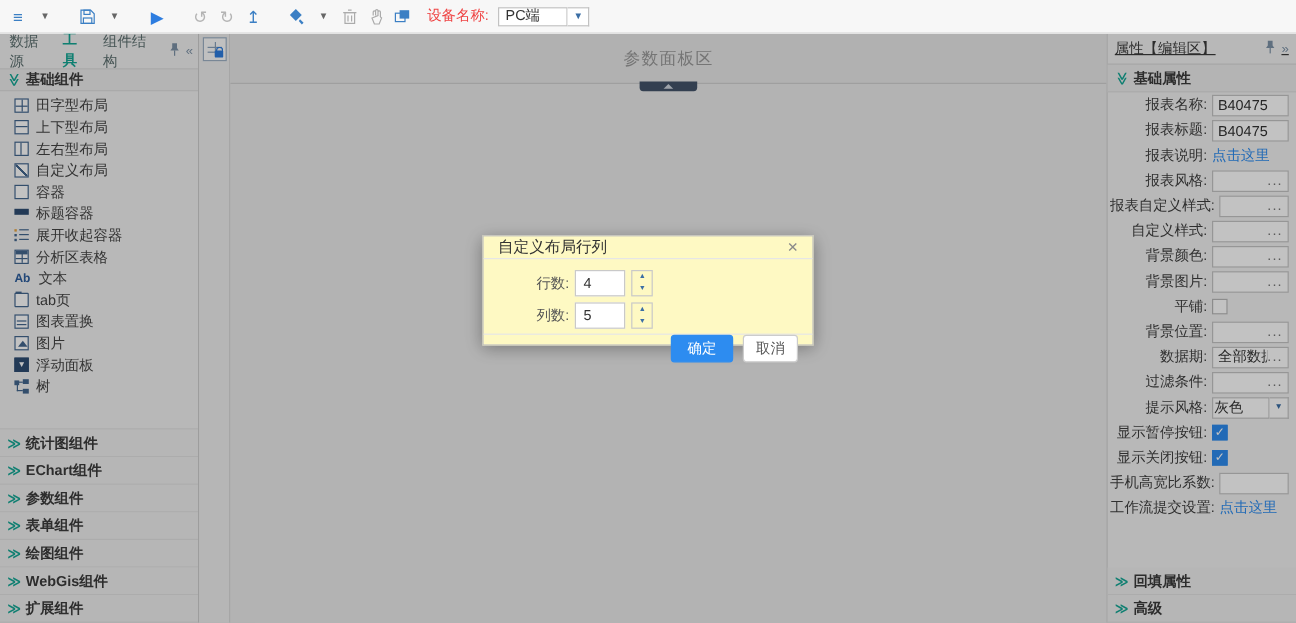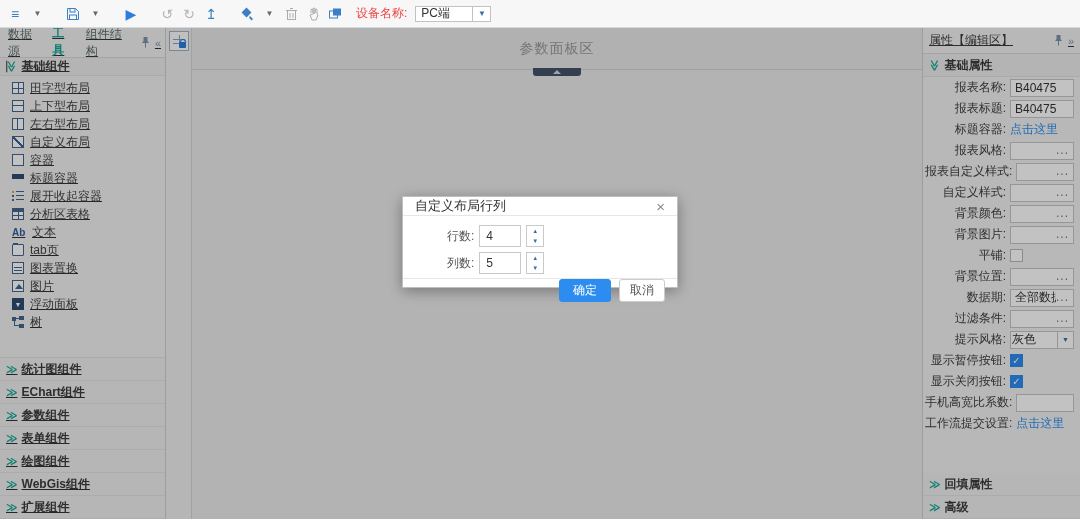--- a/index.html
+++ b/index.html
@@ -20,21 +20,21 @@
   .device-value { width:58px; background:#fff; border:1px solid #c2c2c2; display:flex;
     align-items:center; padding:0 5px; color:#333; }
   .device-arrow { width:18px; background:#fff; border:1px solid #c2c2c2; border-left:none;
     display:flex; align-items:center; justify-content:center; color:#3b6ea5; font-size:8px; cursor:pointer;}
 
   
   .main { display:flex; height:491px; }
 
   
   .sidebar { width:166px; background:#f2f2f2; border-right:1px solid #cfcfcf;
-    display:flex; flex-direction:column;text-decoration:underline; }
+    display:flex; flex-direction:column; }
   .side-tabs { display:flex; align-items:center; height:30px; padding:0 4px 0 8px; gap:12px;
     border-bottom:1px solid #d8d8d8; }
   .side-tab { cursor:pointer; color:#5c6f6f; padding:6px 0 5px; }
   .side-tab.active { color:#14a795; font-weight:bold; border-bottom:2px solid #14a795; }
   .side-tab-tools { margin-left:auto; display:flex; align-items:center; gap:5px; color:#7e93a8; }
   .pinbtn,.collapsebtn { cursor:pointer; font-size:11px; color:#7e93a8; }
 
   .section-head { height:23px; display:flex; align-items:center; gap:4px; padding:0 6px;
     background:#ededed; border-bottom:1px solid #e0e0e0; font-weight:bold; color:#3c3c3c; cursor:pointer;}
   .chev { color:#14a795; font-size:11px; display:inline-block; }
@@ -130,21 +130,21 @@
   .cb.checked { background:#2d8cf0; border-color:#2d8cf0; color:#fff; font-size:10px; line-height:12px;
     text-align:center; }
   .pselect { width:64px; display:flex; height:18px; }
   .pselect .val { flex:1; background:#fff; border:1px solid #c6c6c6; padding:0 1px; display:flex; align-items:center;}
   .pselect .arr { width:16px; background:#fff; border:1px solid #c6c6c6; border-left:none; color:#3b6ea5;
     font-size:7px; display:flex; align-items:center; justify-content:center; cursor:pointer;}
   .props-bottom { margin-top:auto; }
 
   
   .overlay { position:fixed; left:0; top:28px; right:0; bottom:0; background:rgba(0,0,0,0.24); z-index:40;}
-  .dialog { position:fixed; left:402px; top:196px; width:276px; height:92px; background:#ffffff;
+  .dialog { position:fixed; left:402px; top:196px; width:276px; height:92px; background:#fef9c3;
     border:1px solid #bfbfbf; box-shadow:0 3px 14px rgba(0,0,0,0.35); z-index:100;
     display:flex; flex-direction:column; }
   .dlg-title { height:32px; display:flex; align-items:center; padding:0 12px;
     border-bottom:1px solid #e6e6e6; font-size:13px; color:#333; }
   .dlg-close { margin-left:auto; color:#8a8a8a; font-size:15px; cursor:pointer; line-height:1; }
   .dlg-body { flex:1; padding:8px 0 0 44px; }
   .spin-row { display:flex; align-items:center; height:24px; margin-bottom:3px; gap:5px;}
   .spin-row label { color:#555; }
   .spin-input { width:42px; height:22px; border:1px solid #c9c9c9; padding:0 6px; font-size:12px;
     color:#333; font-family:"Liberation Sans",sans-serif; }
@@ -381,21 +381,21 @@
 
     <div class="prow">
       <span class="plabel">报表名称:</span>
       <div class="pinput">B40475</div>
     </div>
     <div class="prow">
       <span class="plabel">报表标题:</span>
       <div class="pinput">B40475</div>
     </div>
     <div class="prow">
-      <span class="plabel">标题容器:</span>
+      <span class="plabel">报表说明:</span>
       <span class="plink">点击这里</span>
     </div>
     <div class="prow">
       <span class="plabel">报表风格:</span>
       <div class="pinput">
           <span class="dots">...</span>
         </div>
     </div>
     <div class="prow">
       <span class="plabel">报表自定义样式:</span>

